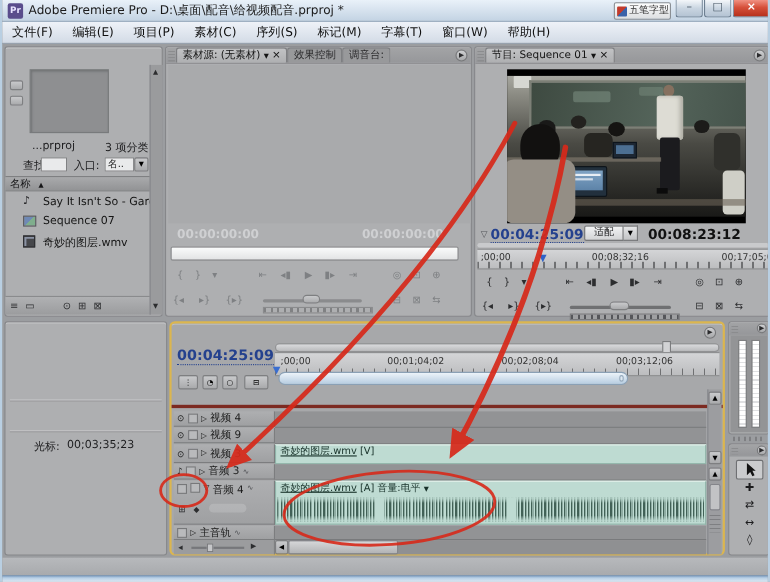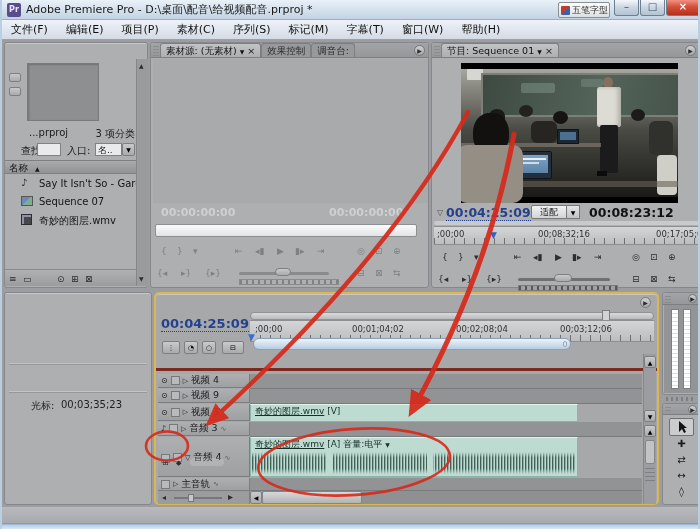--- a/index.html
+++ b/index.html
@@ -34,21 +34,21 @@
           border:1px solid #77787a;color:#2b2b2d;font-size:6px;line-height:10px;text-align:center;}
   .tcblue{color:#24418e;font-weight:bold;}
   .btn3d{background:linear-gradient(#c9cacc,#a9aaac);border:1px solid #7e7f81;border-radius:2px;}
   .glyph{position:absolute;font-size:9px;color:#2c2d2f;line-height:12px;}
   .dim .glyph{color:#7e8083;}
   .thead{position:absolute;left:2px;width:92px;background:linear-gradient(#aeafb1,#9fa0a2);
          border-bottom:1px solid #7c7d7f;border-right:1px solid #7c7d7f;display:flex;align-items:center;
          gap:3px;padding-left:3px;font-size:9.5px;color:#1b1b1b;}
   .trow{position:absolute;left:94px;width:392px;background:#929395;border-bottom:1px solid #797a7c;}
   .tbox{width:9px;height:9px;background:#b9babc;border:1px solid #77787a;flex:0 0 auto;}
-  .clip{position:absolute;left:94px;width:328px;background:#bedbd2;border:1px solid #8fb3a8;border-top-color:#e4f2ec;}
+  .clip{position:absolute;left:94px;width:392px;background:#bedbd2;border:1px solid #8fb3a8;border-top-color:#e4f2ec;}
   .clipname{font-size:9px;color:#173129;padding-left:4px;white-space:nowrap;overflow:hidden;line-height:13px;}
   .clipname u{text-decoration:underline;}
   .wave{position:absolute;left:1px;right:1px;top:14px;height:22px;
     background:
       linear-gradient(90deg,transparent 0 23%, #bedbd2 23% 25%, transparent 25% 54%, #bedbd2 54% 56%, transparent 56% 100%),
       repeating-linear-gradient(90deg, rgba(52,84,73,.9) 0 1px, rgba(52,84,73,.35) 1px 2px, rgba(190,219,210,0) 2px 3px);}
   .wave:before,.wave:after{content:"";position:absolute;left:0;right:0;height:5px;background:linear-gradient(#bedbd2,rgba(190,219,210,.1));}
   .wave:before{top:0;}
   .wave:after{bottom:0;transform:scaleY(-1);}
   .scrub{background:linear-gradient(#fafbfb,#e2e3e4);border:1px solid #8d8e90;border-radius:2px;}
@@ -285,21 +285,21 @@
         <span style="font-size:7px;">▷</span>
         <span>视频 3</span>
     </div>
     <div class="thead" style="top:128px;height:14px;">
       <span style="font-size:8px;">♪</span>
         <span class="tbox"></span>
         <span style="font-size:7px;">▷</span>
         <span>音频 3</span>
         <span style="font-size:7px;color:#55565a;">∿</span>
     </div>
-    <div class="thead" style="top:143px;height:40px;align-items:center;padding-top:2px;">
+    <div class="thead" style="top:143px;height:40px;align-items:flex-start;padding-top:2px;">
       <span class="tbox" style="margin-top:1px;"></span>
         <span class="tbox"></span>
         <span style="font-size:7px;">▽</span>
         <span>音频 4</span>
         <span style="font-size:7px;color:#55565a;">∿</span>
     </div>
     <span class="glyph" style="left:6px;top:163px;font-size:8px;">⊞</span>
     <span class="glyph" style="left:20px;top:163px;font-size:7px;">◆</span>
     <div class="abs" style="left:34px;top:164px;width:34px;height:8px;background:rgba(255,255,255,.16);border-radius:4px;"></div>
     <div class="thead" style="top:184px;height:13px;">

